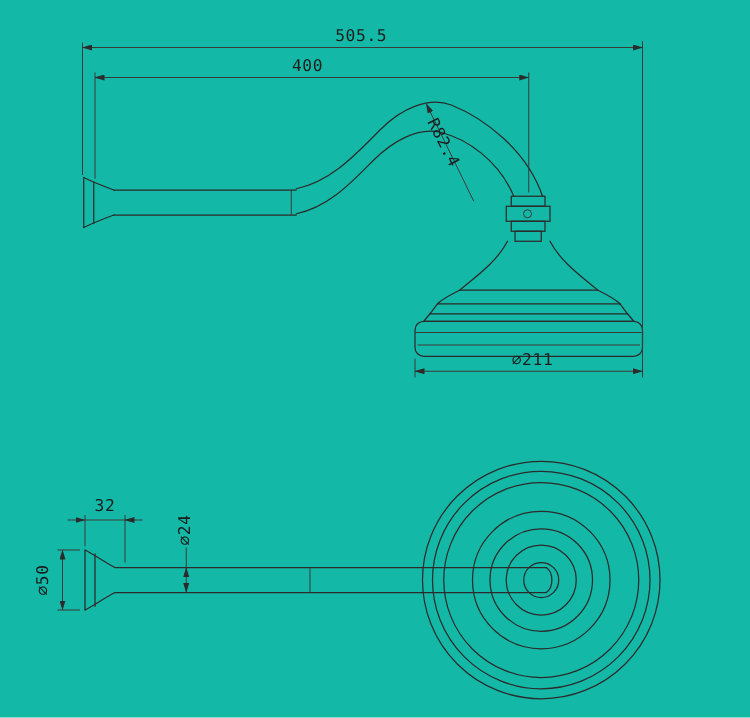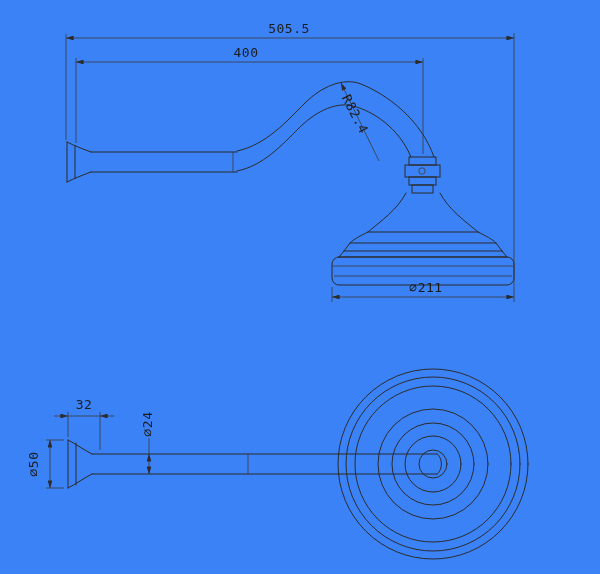--- a/index.html
+++ b/index.html
@@ -7,21 +7,21 @@
     padding: 0;
     width: 600px;
     height: 574px;
     overflow: hidden;
     background: #f7f7f4;
   }
   .canvas {
     position: relative;
     width: 600px;
     height: 574px;
-    background: #3b82f6;
+    background: #14b8a6;
   }
   svg { display: block; }
   .ln {
     stroke: #2b2b2b;
     stroke-width: 1;
     fill: none;
     stroke-linecap: round;
   }
   .thin {
     stroke: #3a3a3a;

